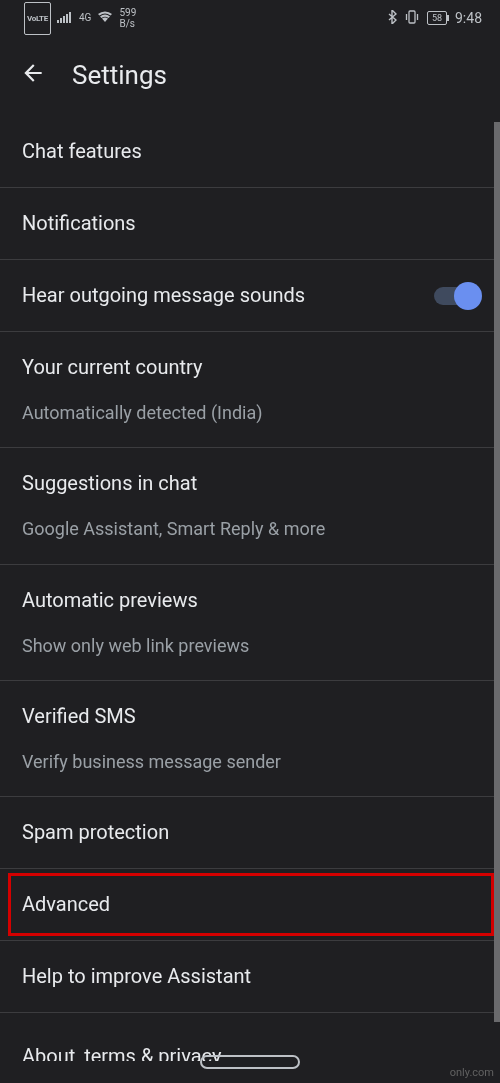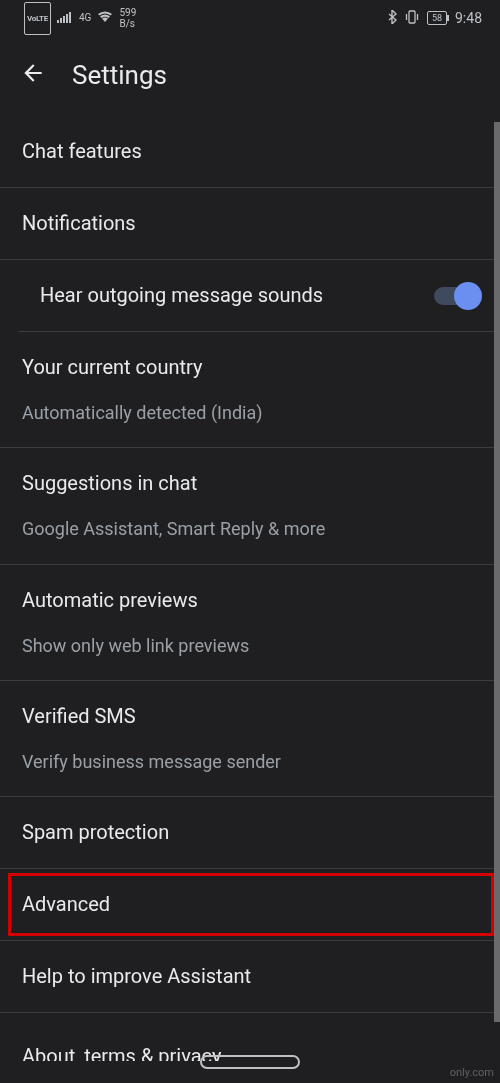--- a/index.html
+++ b/index.html
@@ -59,21 +59,21 @@
     .header-title { font-size: 26px; font-weight: 400; color: #e8eaed; }
     .list { display: flex; flex-direction: column; }
     .item {
       padding: 22px 22px;
       border-bottom: 1px solid #3c3c3f;
       cursor: pointer;
       position: relative;
     }
     .item-title { font-size: 20px; color: #e8eaed; line-height: 1.35; }
     .item-sub { font-size: 18px; color: #9aa0a6; margin-top: 20px; line-height: 1.35; }
-    .item.with-toggle { display: flex; align-items: center; justify-content: space-between; gap: 16px; margin-left: 18px; }
+    .item.with-toggle { display: flex; align-items: center; justify-content: space-between; gap: 16px; }
     .toggle {
       width: 44px;
       height: 18px;
       background: #3f4a5e;
       border-radius: 10px;
       position: relative;
       flex-shrink: 0;
     }
     .toggle::after {
       content: "";

